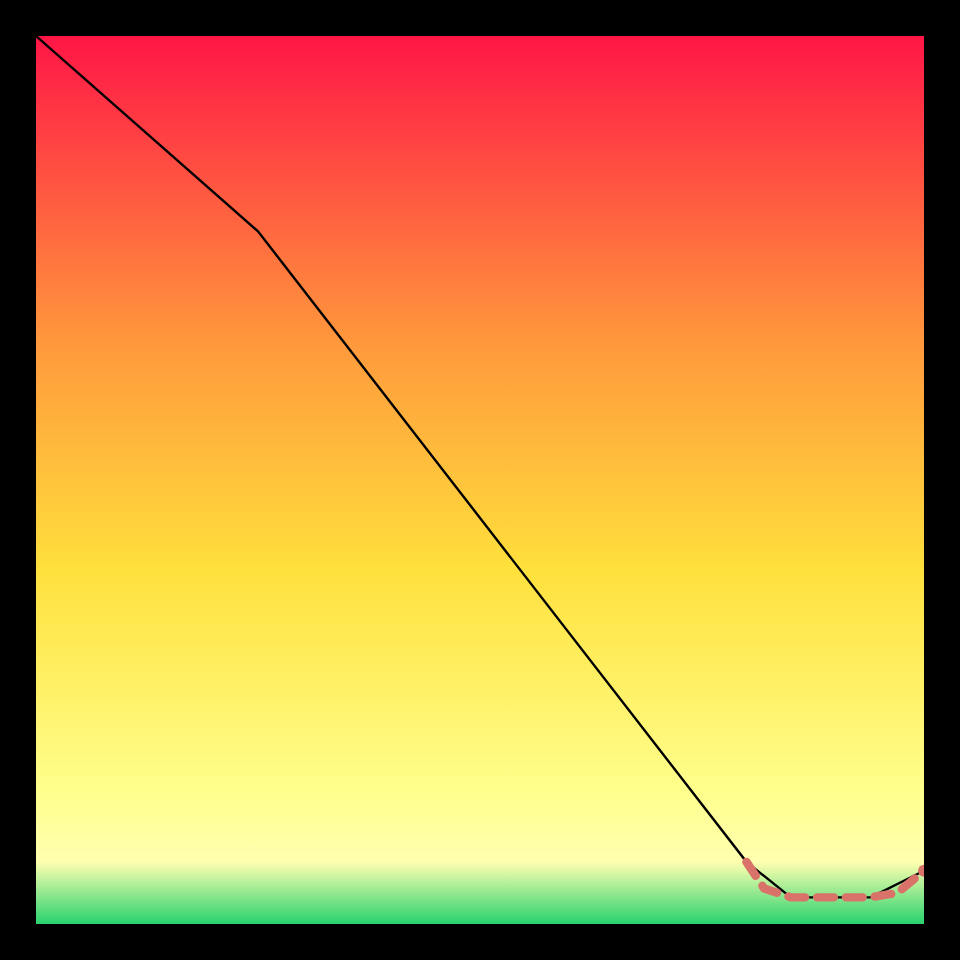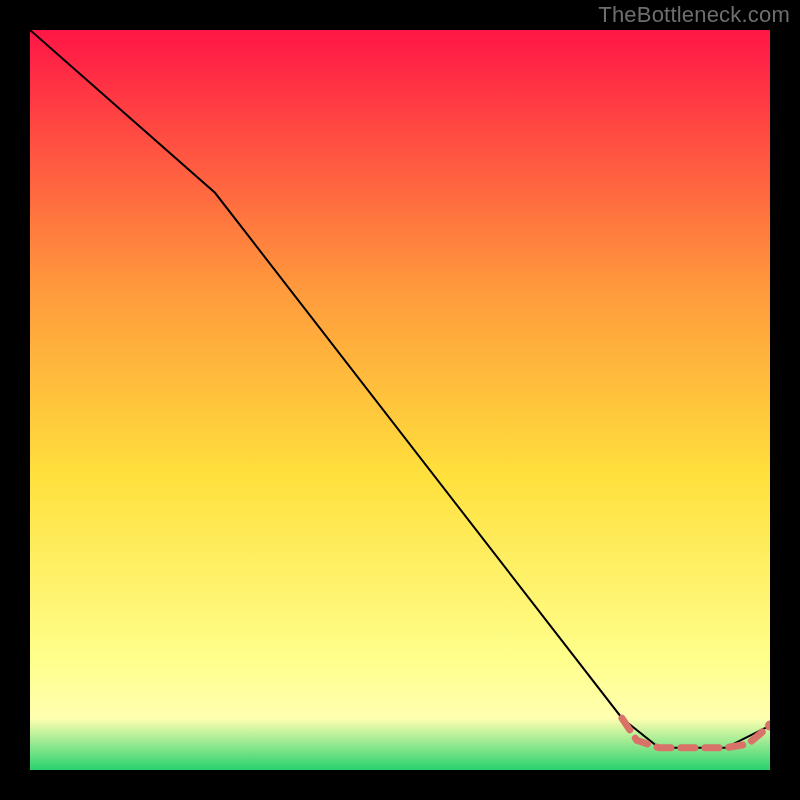--- a/index.html
+++ b/index.html
@@ -34,21 +34,20 @@
     width: 740px;
     height: 740px;
   }
   svg { display: block; }
 </style>
 </head>
 <body>
 
 <div class="outer">
 
-  <div class="watermark">TheBottleneck.com</div>
 
   <div class="plot">
     <svg id="chart-svg" width="740" height="740" viewBox="0 0 740 740">
       <defs>
         <linearGradient id="bg-grad" x1="0" y1="0" x2="0" y2="1">
           <stop id="g0" offset="0%" stop-color="#FF1646"></stop>
           <stop id="g1" offset="35%" stop-color="#FF9A3C"></stop>
           <stop id="g2" offset="60%" stop-color="#FFE03C"></stop>
           <stop id="g3" offset="85%" stop-color="#FFFF8C"></stop>
           <stop id="g4" offset="93%" stop-color="#FFFFB0"></stop>

